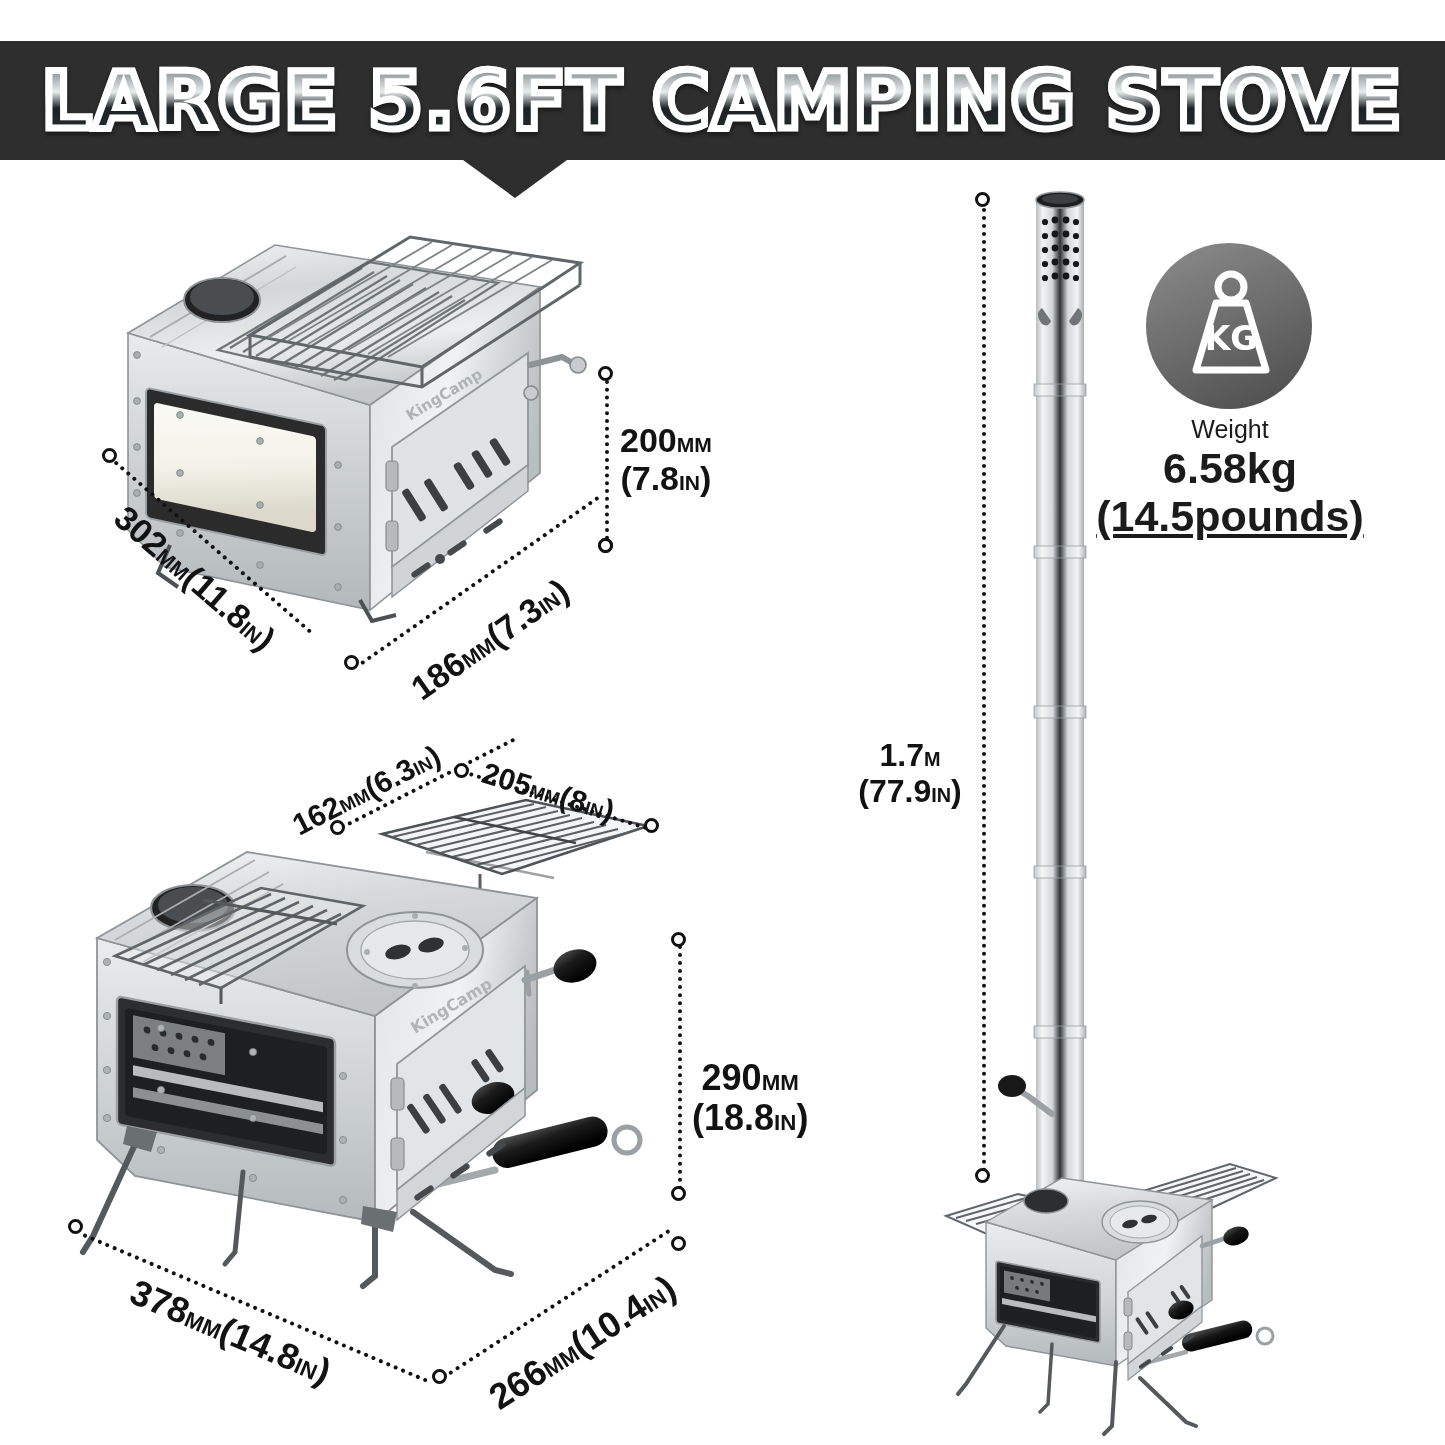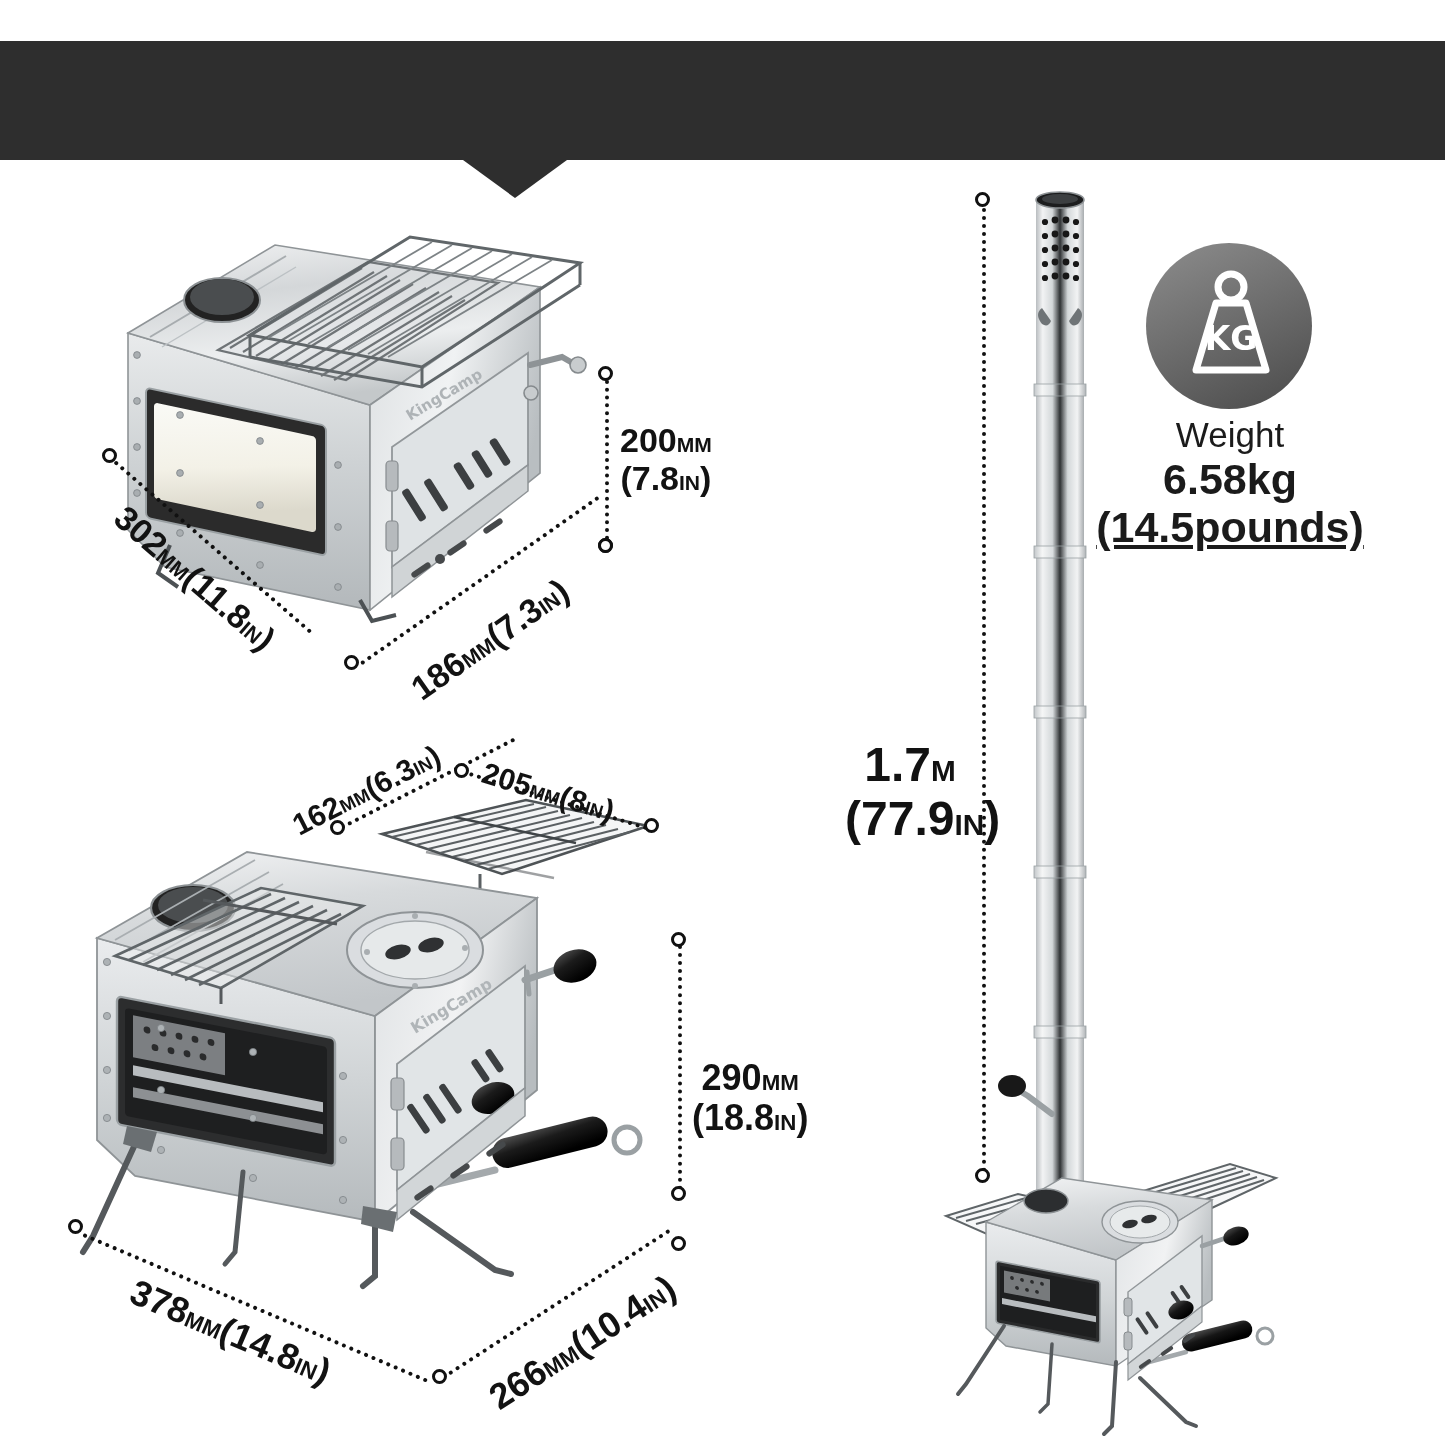--- a/index.html
+++ b/index.html
@@ -57,35 +57,38 @@
   
   .badge-circle{
     position:absolute;left:1146px;top:243px;width:166px;height:166px;border-radius:50%;
     background:linear-gradient(155deg,#8d8d8d 0%,#6f6f6f 45%,#4a4a4a 100%);
     z-index:12;
   }
   .badge-text{
     position:absolute;left:1070px;top:415px;width:320px;text-align:center;
     color:#1b1b1b;z-index:12;
   }
-  .badge-text .w-label{font-size:35px;font-weight:400;line-height:1.15;}
+  .badge-text .w-label{font-size:25px;font-weight:400;line-height:1.15;}
   .badge-text .w-val{font-size:43px;font-weight:bold;line-height:1.12;}
   .badge-text .w-lb{font-size:43px;font-weight:bold;line-height:1.12;text-decoration:underline;}
 
   
   .art{position:absolute;z-index:5;}
   .art svg{display:block;overflow:visible;}
 </style>
 </head>
 <body>
 
 <div id="stage">
 
   <div class="banner"></div>
   <div class="banner-notch"></div>
+  <div class="banner-title">
+    <span>LARGE 5.6FT CAMPING STOVE</span>
+  </div>
 
   <div class="art" style="left:110px;top:215px;">
     <svg width="500" height="420" viewBox="0 0 500 420">
       <defs>
         <linearGradient id="steelTop" x1="0" y1="0" x2="0.3" y2="1">
           <stop offset="0%" stop-color="#f2f3f4"></stop>
             <stop offset="35%" stop-color="#d4d7d9"></stop>
           <stop offset="70%" stop-color="#eceeef"></stop>
             <stop offset="100%" stop-color="#c4c8ca"></stop>
         </linearGradient>
@@ -644,18 +647,18 @@
         <path d="M176 232 L172 296 L164 304"></path>
         <path d="M200 248 L246 292 L256 296"></path>
         <path d="M112 214 L108 274 L100 282" stroke-width="3.5"></path>
       </g>
     </svg>
   </div>
 
   <div class="dline" style="left:982px;top:208px;height:965px;border-left:4px dotted #111;"></div>
   <div class="dot-end" style="left:975px;top:192px;"></div>
   <div class="dot-end" style="left:975px;top:1168px;"></div>
-  <div class="dim c" style="left:845px;top:730px;width:130px;font-size:48px;">
+  <div class="dim c" style="left:845px;top:730px;width:130px;font-size:32px;">
     <span>1.7</span><span class="u">M</span><br>
     <span>(77.9</span><span class="u">IN</span><span>)</span>
   </div>
 
 </div>
 
 </body></html>

